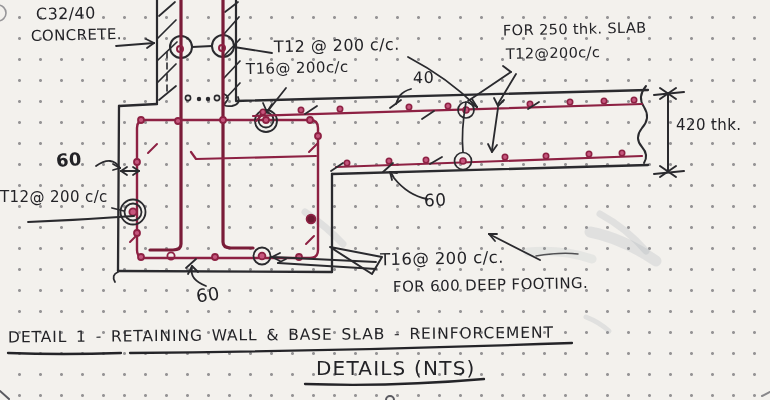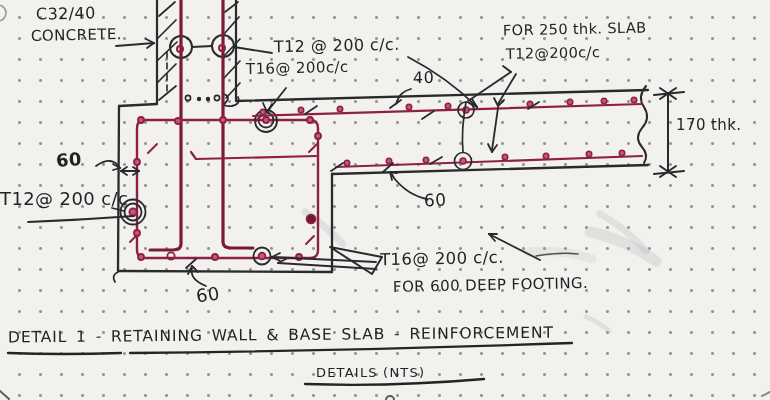--- a/index.html
+++ b/index.html
@@ -242,29 +242,29 @@
   <div class="lbl hand" style="left:31px;top:28px;font-size:15px;">CONCRETE.</div>
 
   <div class="lbl hand" style="left:274px;top:38px;font-size:16px;">T12 @ 200 c/c.</div>
 
   <div class="lbl hand" style="left:246px;top:61px;font-size:15px;">T16@ 200c/c</div>
   <div class="lbl hand" style="left:413px;top:70px;font-size:16px;">40</div>
 
   <div class="lbl hand" style="left:503px;top:22px;font-size:14.5px;">FOR 250 thk. SLAB</div>
   <div class="lbl hand" style="left:506px;top:46px;font-size:14.5px;">T12@200c/c</div>
 
-  <div class="lbl" style="left:676px;top:118px;font-size:15px;">170 thk.</div>
+  <div class="lbl" style="left:676px;top:118px;font-size:15px;">420 thk.</div>
 
   <div class="lbl" style="left:56px;top:151px;font-size:18px;font-weight:bold;transform:rotate(-4deg);">60</div>
 
-  <div class="lbl" style="left:0px;top:190px;font-size:18px;">T12@ 200 c/c</div>
+  <div class="lbl" style="left:0px;top:190px;font-size:15px;">T12@ 200 c/c</div>
 
   <div class="lbl" style="left:424px;top:192px;font-size:17px;transform:rotate(-3deg);">60</div>
 
   <div class="lbl" style="left:196px;top:286px;font-size:18px;transform:rotate(-8deg);">60</div>
 
   <div class="lbl hand" style="left:380px;top:250px;font-size:16.5px;">T16@ 200 c/c.</div>
   <div class="lbl hand" style="left:393px;top:278px;font-size:15px;">FOR 600 DEEP FOOTING.</div>
 
   <div class="lbl" style="left:8px;top:327px;font-size:15.5px;letter-spacing:.9px;word-spacing:3px;transform:rotate(-.5deg);">DETAIL 1 - RETAINING WALL &amp; BASE SLAB - REINFORCEMENT</div>
-  <div class="lbl" style="left:316px;top:358px;font-size:13px;letter-spacing:1.2px;margin-top:8px;">DETAILS (NTS)</div>
+  <div class="lbl" style="left:316px;top:358px;font-size:20px;letter-spacing:1.2px;">DETAILS (NTS)</div>
 
 </div>
 
 </body></html>

